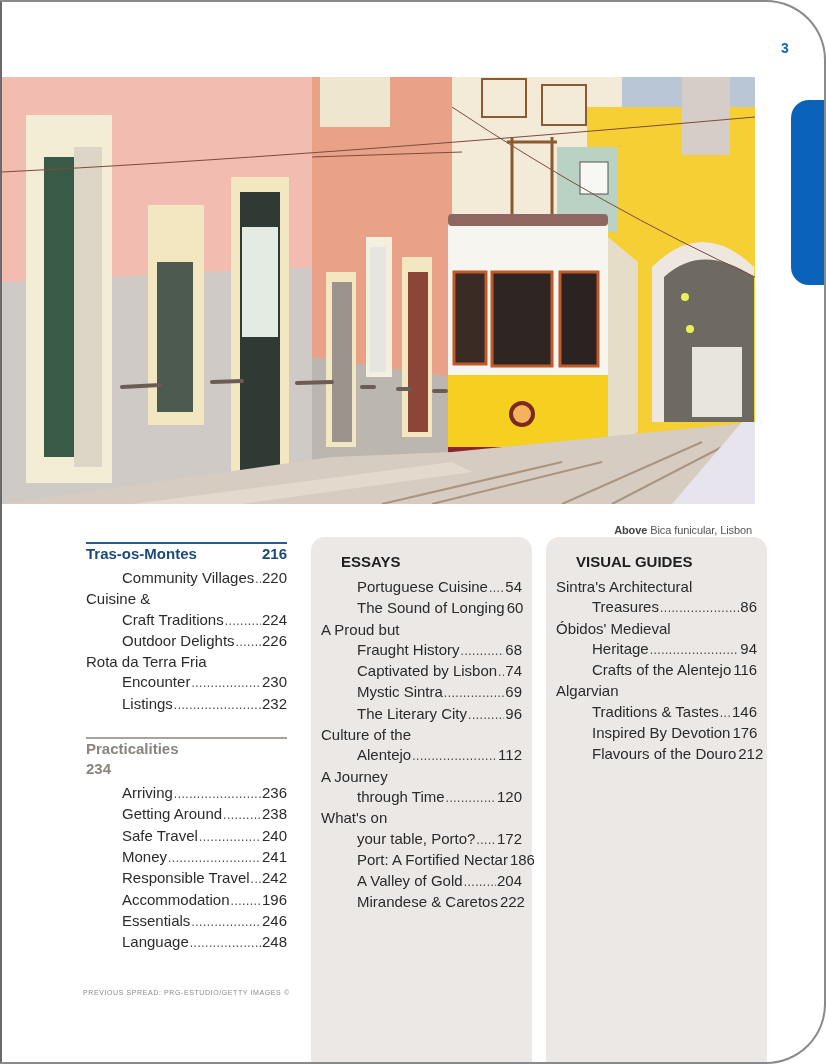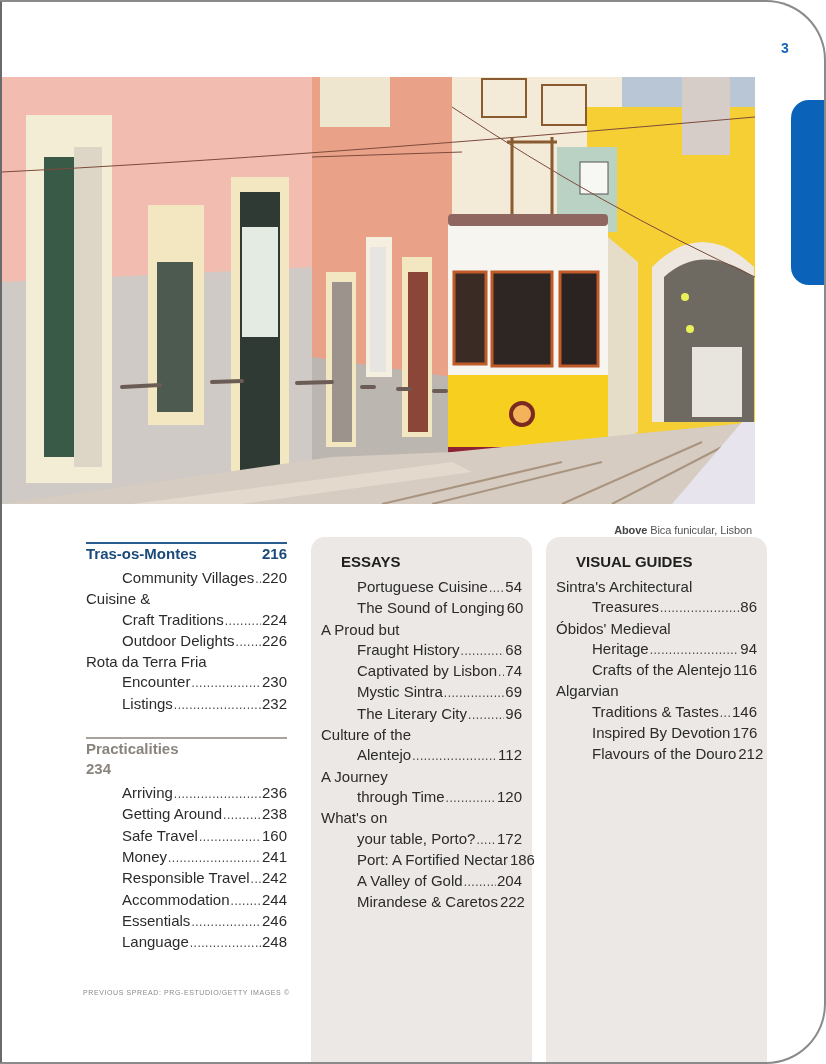--- a/index.html
+++ b/index.html
@@ -234,42 +234,42 @@
             <span class="toc-line">
               <span class="t">Getting Around</span>
               <span class="dots"></span>
               <span class="p">238</span>
             </span>
           </li>
           <li class="toc-item">
             <span class="toc-line">
               <span class="t">Safe Travel </span>
               <span class="dots"></span>
-              <span class="p">160</span>
+              <span class="p">240</span>
             </span>
           </li>
           <li class="toc-item">
             <span class="toc-line">
               <span class="t">Money</span>
               <span class="dots"></span>
               <span class="p">241</span>
             </span>
           </li>
           <li class="toc-item">
             <span class="toc-line">
               <span class="t">Responsible Travel </span>
               <span class="dots"></span>
               <span class="p">242</span>
             </span>
           </li>
           <li class="toc-item">
             <span class="toc-line">
               <span class="t">Accommodation </span>
               <span class="dots"></span>
-              <span class="p">244</span>
+              <span class="p">196</span>
             </span>
           </li>
           <li class="toc-item">
             <span class="toc-line">
               <span class="t">Essentials </span>
               <span class="dots"></span>
               <span class="p">246</span>
             </span>
           </li>
           <li class="toc-item">

